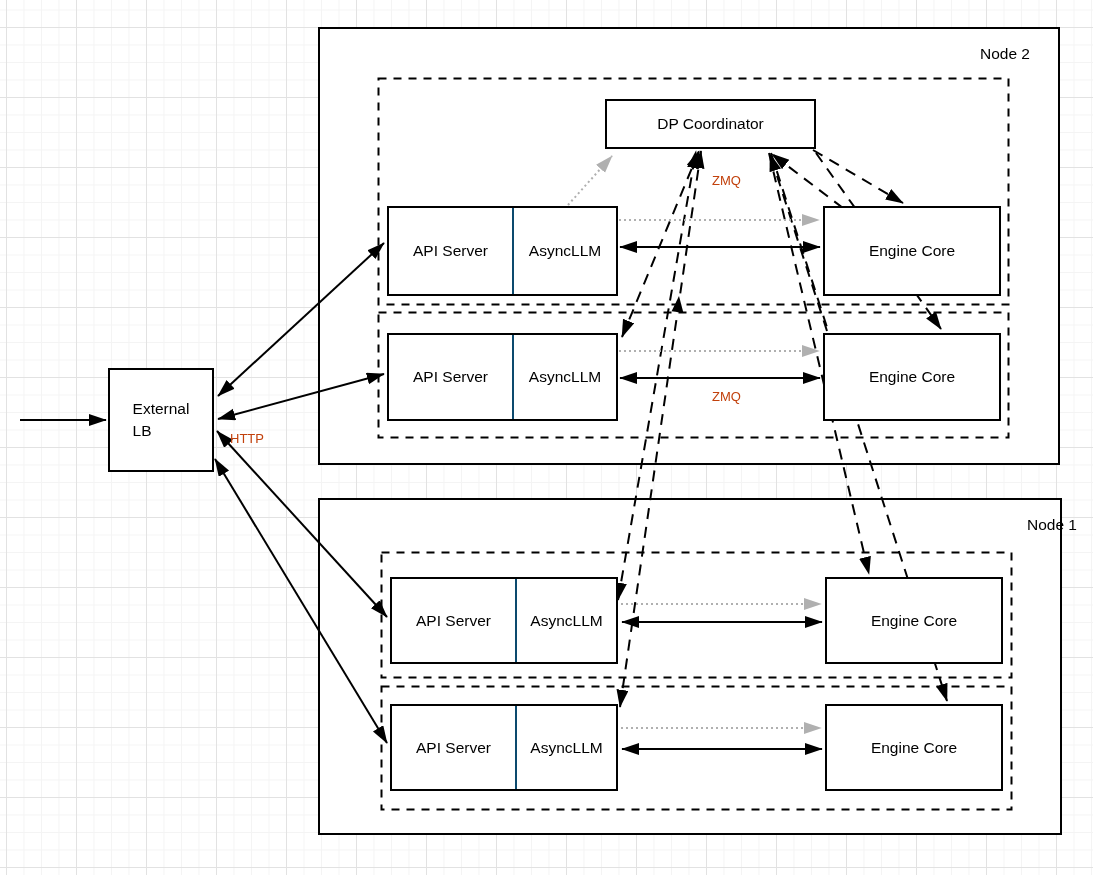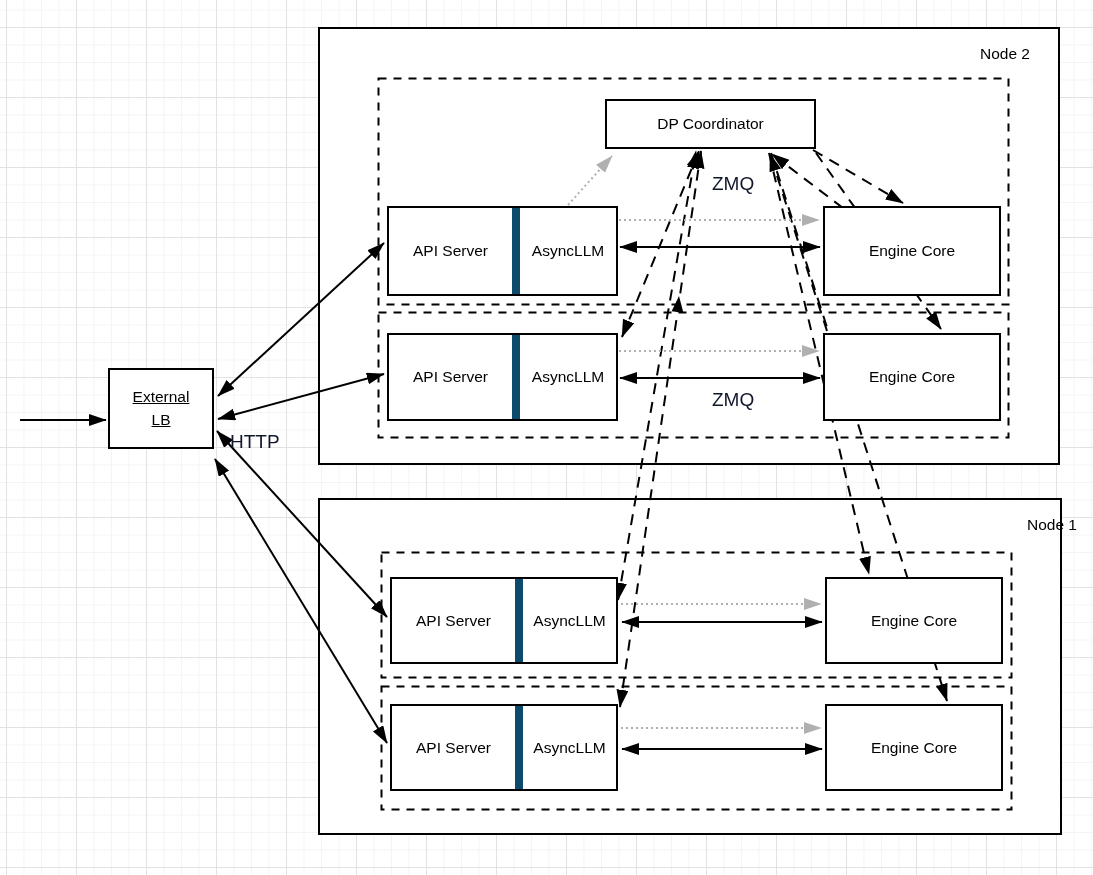--- a/index.html
+++ b/index.html
@@ -13,25 +13,25 @@
       linear-gradient(#f4f4f4 1px, transparent 1px),
       linear-gradient(90deg, #f4f4f4 1px, transparent 1px);
     background-size:70px 70px,70px 70px,17.5px 17.5px,17.5px 17.5px;
     background-position:0 27px,6px 0,0 9.5px,6px 0;
     position:relative;overflow:hidden;
   }
   .abs{position:absolute;box-sizing:border-box;}
   .node{background:#ffffff;border:2px solid #000;}
   .node-title{position:absolute;font-size:15.5px;color:#000;white-space:nowrap;}
   .box{background:#ffffff;border:2px solid #000;display:flex;align-items:center;justify-content:center;
-       font-size:15.5px;color:#000;text-align:center;z-index:30;}
+       font-size:15.5px;color:#000;z-index:30;}
   .pair{background:#ffffff;border:2px solid #000;display:flex;z-index:30;}
   .pair .cell{display:flex;align-items:center;justify-content:center;font-size:15.5px;color:#000;}
-  .pair .cell.first{border-right:8px solid #0c4a6e;}
-  .lbl{position:absolute;font-size:19px;color:#0f172a;white-space:nowrap;z-index:40;}
+  .pair .cell.first{border-right:2px solid #0c4a6e;}
+  .lbl{position:absolute;font-size:13px;color:#c2410c;white-space:nowrap;z-index:40;}
   svg.wires{position:absolute;left:0;top:0;z-index:20;pointer-events:none;}
   .lb-text{line-height:1.45;}
 </style>
 </head>
 <body>
 
 <div class="abs node" style="left:318px;top:27px;width:742px;height:438px;"></div>
 <div class="abs node" style="left:318px;top:498px;width:744px;height:337px;"></div>
 <div class="node-title" style="left:980px;top:45px;">Node 2</div>
 <div class="node-title" style="left:983px;top:516px;margin-left:44px;">Node 1</div>
@@ -80,21 +80,21 @@
 
   <g stroke="#b0b0b0" stroke-width="2" fill="none" stroke-dasharray="2 3">
     <line x1="568" y1="205" x2="612" y2="156" marker-end="url(#ag)"></line>
     <line x1="619" y1="220" x2="819" y2="220" marker-end="url(#ag)"></line>
     <line x1="619" y1="351" x2="819" y2="351" marker-end="url(#ag)"></line>
     <line x1="621" y1="604" x2="821" y2="604" marker-end="url(#ag)"></line>
     <line x1="621" y1="728" x2="821" y2="728" marker-end="url(#ag)"></line>
   </g>
 </svg>
 
-<div class="abs box" style="left:108px;top:368px;width:106px;height:81px;text-decoration:underline;">
+<div class="abs box" style="left:108px;top:368px;width:106px;height:104px;">
   <div class="lb-text">
     <div>External</div>
     <div>LB</div>
   </div>
 </div>
 
 <div class="abs box" style="left:605px;top:99px;width:211px;height:50px;">DP Coordinator</div>
 
 <div class="abs pair" style="left:387px;top:206px;width:231px;height:90px;">
   <div class="cell first" style="width:123px;">API Server</div>

